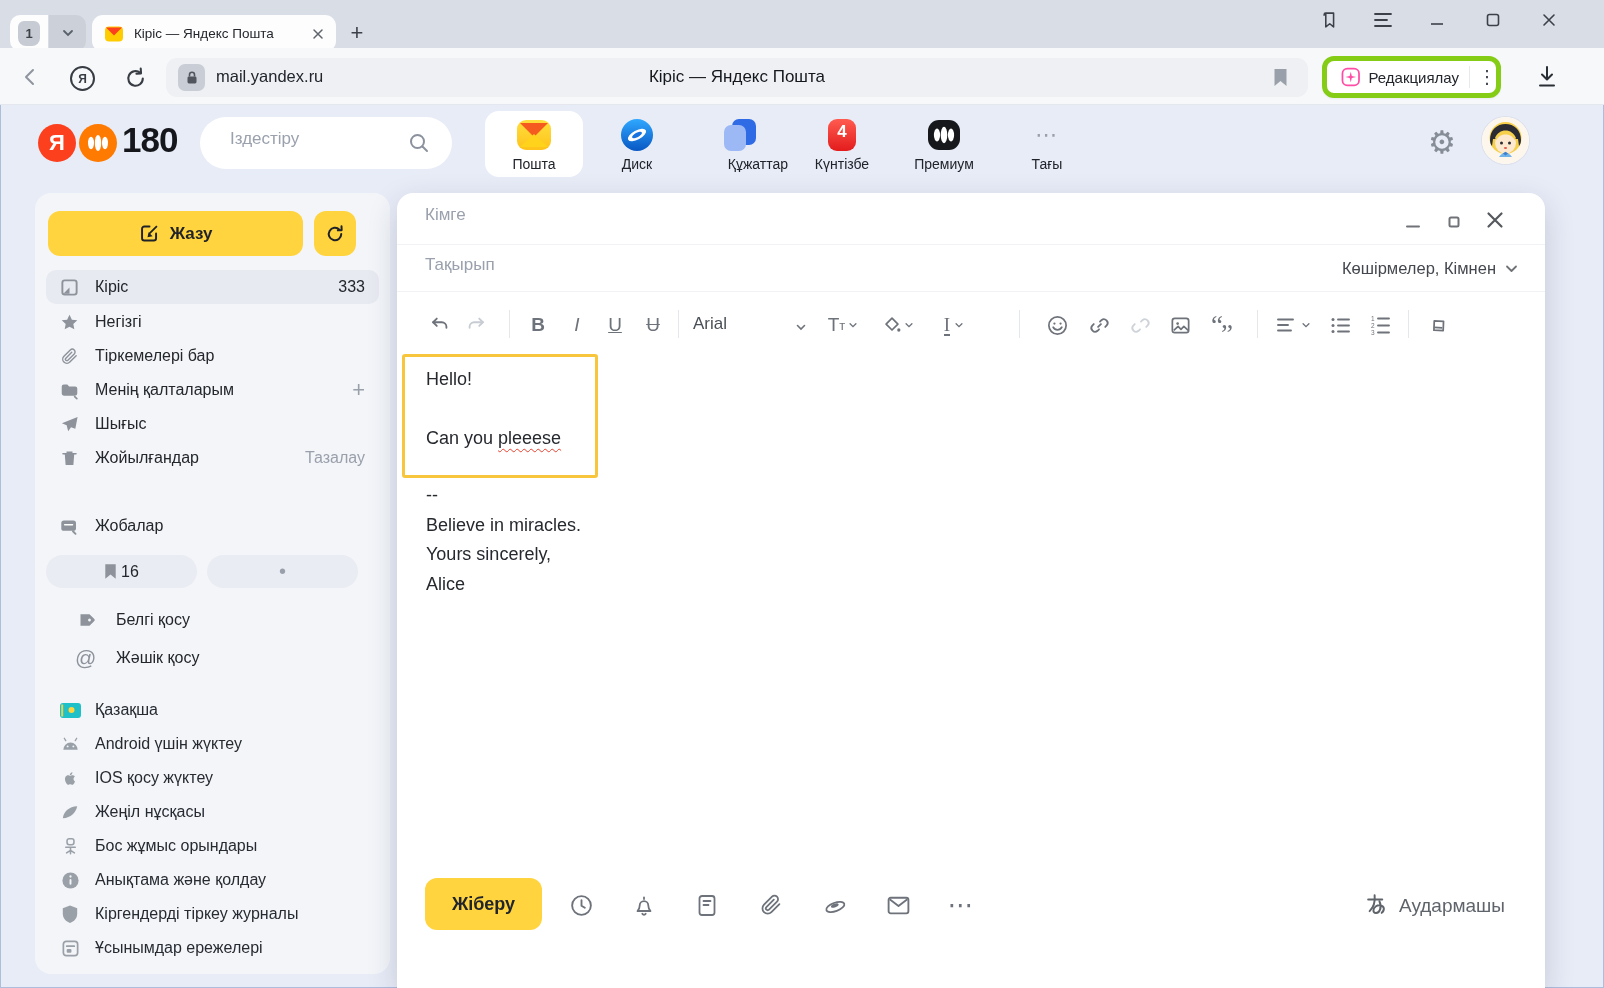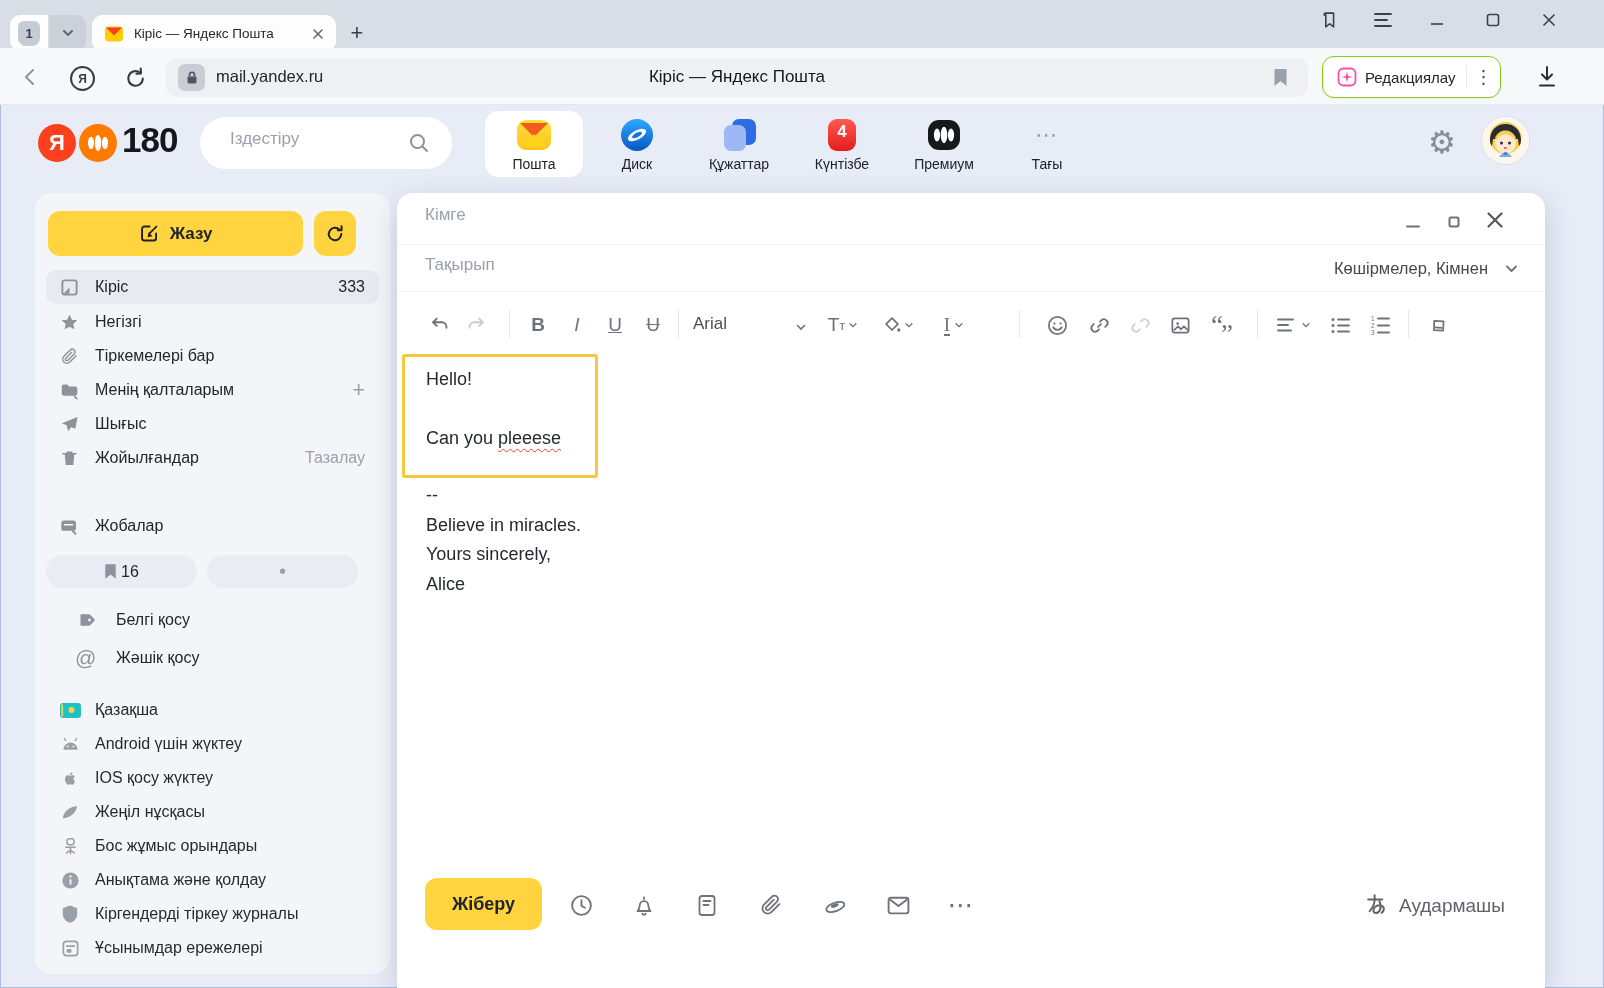--- a/index.html
+++ b/index.html
@@ -20,21 +20,21 @@
   .tab-title { font-size:13.5px; color:#24272c; flex:1; margin-left:10px; white-space:nowrap; overflow:hidden; }
   .newtab { position:absolute; left:344px; top:20px; width:26px; height:26px; font-size:22px; color:#3c4049; display:flex; align-items:center; justify-content:center; }
   .winbtn { position:absolute; top:7px; width:26px; height:26px; display:flex; align-items:center; justify-content:center; }
 
   .navbar { position:absolute; left:0; top:48px; width:1604px; height:57px; background:#f7f8fa; border-bottom:1px solid #e4e7ed; }
   .nav-ic { position:absolute; display:flex; align-items:center; justify-content:center; }
   .addressbar { position:absolute; left:166px; top:10px; width:1142px; height:39px; background:#eef0f4; border-radius:11px; }
   .lock-chip { position:absolute; left:12px; top:6px; width:27px; height:27px; background:#c9cdd5; border-radius:7px; display:flex; align-items:center; justify-content:center; }
   .url { position:absolute; left:50px; top:9px; font-size:16.5px; color:#22262c; }
   .page-title { position:absolute; left:0; top:9px; width:100%; text-align:center; font-size:17px; color:#14171c; pointer-events:none; }
-  .edit-chip { position:absolute; left:1322px; top:8px; width:179px; height:42px; background:#fff; border:1px solid #84cc16; border-radius:12px; display:flex; align-items:center; box-shadow:0 1px 2px rgba(40,50,70,.06); }
+  .edit-chip { position:absolute; left:1322px; top:8px; width:179px; height:42px; background:#fff; border:5px solid #84cc16; border-radius:12px; display:flex; align-items:center; box-shadow:0 1px 2px rgba(40,50,70,.06); }
   .edit-label { font-size:15px; color:#23262c; margin-left:8px; }
   .edit-sep { width:1px; height:22px; background:#e6e9ee; margin:0 8px 0 10px; }
 
   
   .logo-circle { position:absolute; width:38px; height:38px; border-radius:50%; display:flex; align-items:center; justify-content:center; }
   .logo-360 { position:absolute; left:122px; top:120px; font-size:35px; font-weight:bold; color:#15171c; letter-spacing:-1px; }
   .searchbox { position:absolute; left:200px; top:117px; width:252px; height:52px; background:#fff; border-radius:26px; }
   .searchbox input { position:absolute; left:30px; top:12px; width:170px; font-size:17px; color:#2a2e35; }
   .service { position:absolute; top:111px; width:98px; height:66px; border-radius:14px; text-align:center; }
   .service.active { background:#fff; }
@@ -56,21 +56,21 @@
   .pill { position:absolute; top:362px; width:151px; height:33px; background:#e9ecf2; border-radius:17px; display:flex; align-items:center; justify-content:center; gap:4px; font-size:16px; color:#23262b; }
   .addrow { position:absolute; left:40px; width:300px; height:34px; display:flex; align-items:center; gap:21px; font-size:16px; color:#23262b; }
   .flink { position:absolute; left:11px; width:333px; height:34px; display:flex; align-items:center; }
   .flink .s-ic { width:22px; margin:0 14px 0 13px; display:flex; justify-content:center; }
   .flink .s-txt { font-size:16px; color:#272b31; }
 
   
   .composer { position:absolute; left:397px; top:193px; width:1148px; height:795px; background:#fff; border-radius:16px 16px 0 0; box-shadow:0 10px 30px rgba(30,40,70,.18); }
   .c-div { position:absolute; left:0; width:100%; height:1px; background:#f0f2f6; }
   .c-input { position:absolute; left:28px; font-size:17px; color:#2a2e35; width:800px; }
-  .ccfrom { position:absolute; right:26px; top:66px; display:flex; align-items:center; gap:16px; font-size:16.5px; color:#44484e; }
+  .ccfrom { position:absolute; right:26px; top:66px; display:flex; align-items:center; gap:8px; font-size:16.5px; color:#44484e; }
   .tool { position:absolute; top:117px; width:30px; height:30px; display:flex; align-items:center; justify-content:center; color:#6e737b; }
   .tsep { position:absolute; top:117px; width:1px; height:28px; background:#e4e7eb; }
   .tletter { font-size:19px; color:#6e737b; }
   .editor { position:absolute; left:0; top:160px; width:1148px; height:520px; font-size:18px; color:#26292e; }
   .hibox { position:absolute; left:5px; top:1px; width:196px; height:124px; border:3px solid #f8c63d; border-radius:3px; }
   .miss { text-decoration:underline; text-decoration-style:wavy; text-decoration-color:#e8412f; text-decoration-thickness:1px; text-underline-offset:4px; }
   .send-btn { position:absolute; left:28px; top:685px; width:117px; height:52px; border-radius:12px; font-size:18px; font-weight:bold; color:#21252b; }
   .b-ic { position:absolute; top:699px; width:26px; height:26px; display:flex; align-items:center; justify-content:center; color:#6e737b; }
   .translator { position:absolute; right:40px; top:699px; display:flex; align-items:flex-end; gap:10px; font-size:19px; color:#5f646b; }
 </style>
@@ -228,21 +228,21 @@
             </defs>
           <circle cx="19" cy="19" r="16" fill="url(#dg)"></circle>
           <g transform="rotate(-28 19 19)">
               <ellipse cx="19" cy="19" rx="10" ry="4.6" fill="#fff"></ellipse>
               <ellipse cx="19" cy="19" rx="5.5" ry="2.2" fill="#1673df"></ellipse>
             </g>
         </svg>
       </div>
       <div class="s-label">Диск</div>
     </div>
-    <div class="service" style="left:690px;">
+    <div class="service" style="left:690px;text-align:right;">
       <div class="s-icon">
         <svg width="38" height="38" viewBox="0 0 38 38">
           <rect x="12" y="3" width="24" height="26" rx="7" fill="#2f6be4"></rect>
           <rect x="4" y="9" width="22" height="26" rx="7" fill="#9db9f5"></rect>
         </svg>
       </div>
       <div class="s-label">Құжаттар</div>
     </div>
     <div class="service" style="left:793px;">
       <div class="s-icon" style="position:relative;">

